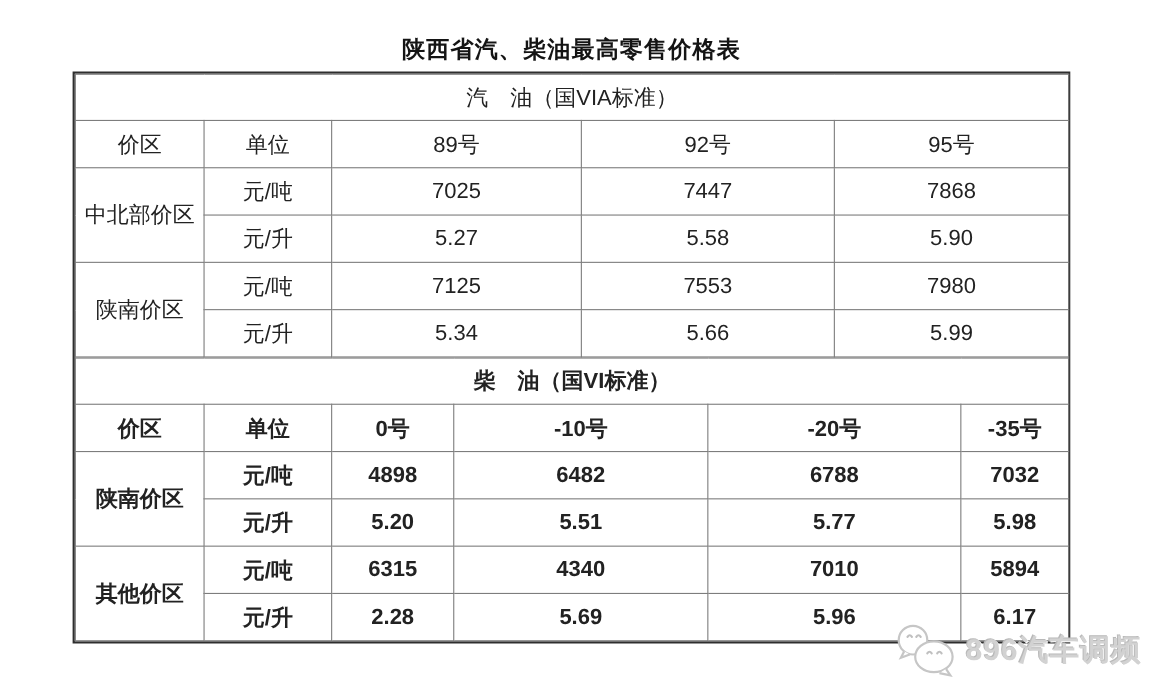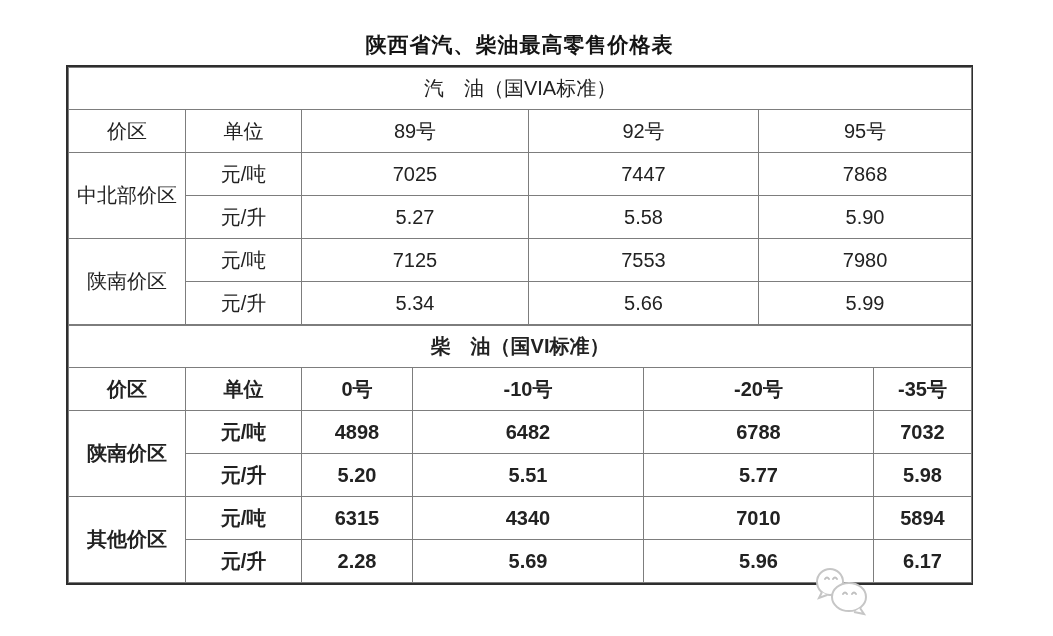--- a/index.html
+++ b/index.html
@@ -192,15 +192,16 @@
         <path d="M52 42 l4 6 l-10 -2 z" stroke="none" fill="#ffffff"></path>
         <path d="M52 42 l4 6 l-10 -2" fill="none"></path>
       </g>
       <g fill="none" stroke="#c0c0c0" stroke-width="2" stroke-linecap="round">
         <path d="M17 13 q2 -3 4 0"></path>
         <path d="M25 13 q2 -3 4 0"></path>
         <path d="M35 28 q2 -3 4 0"></path>
         <path d="M44 28 q2 -3 4 0"></path>
       </g>
     </svg>
+    <span class="wm-text">896汽车调频</span>
   </div>
 
 </div>
 
 </body></html>

